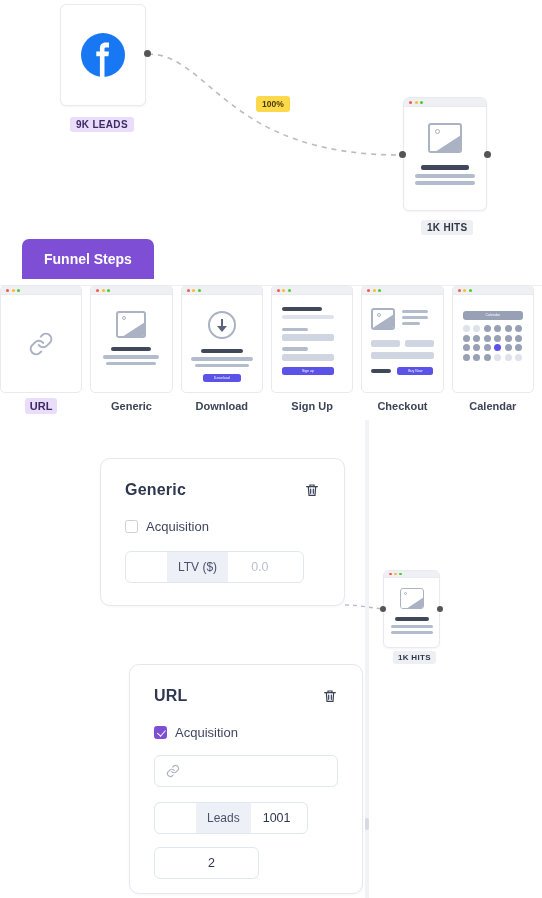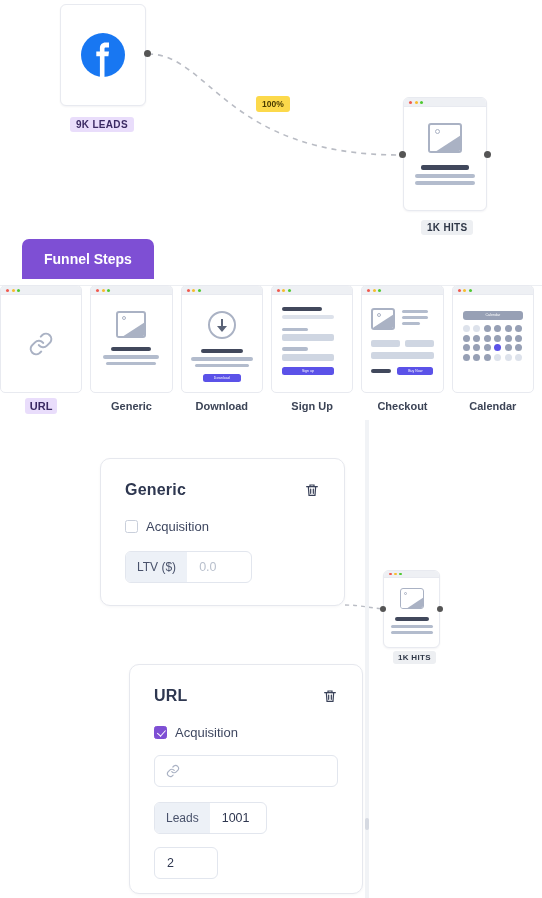--- a/index.html
+++ b/index.html
@@ -146,21 +146,21 @@
          display:inline-block; position:relative; }
   .chk.on { background:#7e4fd4; border-color:#7e4fd4; }
   .chk.on::after {
     content:""; position:absolute; left:4px; top:1px; width:3.5px; height:7px;
     border:solid #fff; border-width: 0 1.8px 1.8px 0; transform: rotate(42deg);
   }
   .chk-label { font-size: 13px; color:#3e4760; }
 
   .field {
     display:flex; align-items:flex-end; border:1px solid #e2e6ee; border-radius: 6px;
-    overflow:hidden; background:#fff; width: fit-content;
+    overflow:hidden; background:#fff; width: fit-content; padding-left: 41px;
   }
   .field .key {
     background:#edf1f7; color:#49526b; font-size:12px; font-weight:400;
     padding: 8px 11px; display:flex; align-items:center;
   }
   .field .val {
     font-size:12.5px; color:#2f3750; padding: 8px 12px; min-width:58px;
     display:flex; align-items:center;
   }
   .field .val.ph { color:#b9c0cd; }
@@ -403,21 +403,21 @@
       </svg>
     </div>
 
     <div class="chk-row" style="margin-top:20px;">
       <span class="chk"></span>
       <span class="chk-label">Acquisition</span>
     </div>
 
     <div class="field" style="margin-top:17px;">
       <div class="key">LTV ($)</div>
-      <div class="val ph" style="min-width:64px;">0.0</div>
+      <div class="val ph" style="min-width:64px;margin-left:11px;">0.0</div>
     </div>
   </div>
 
   <div class="node-card" id="mini-hits">
     <div class="mock-bar">
       <i class="d-red"></i>
         <i class="d-yellow"></i>
         <i class="d-green"></i>
     </div>
     <div class="page-img" style="width:24px;height:21px;margin:10px auto 8px;border-width:1.8px;">

